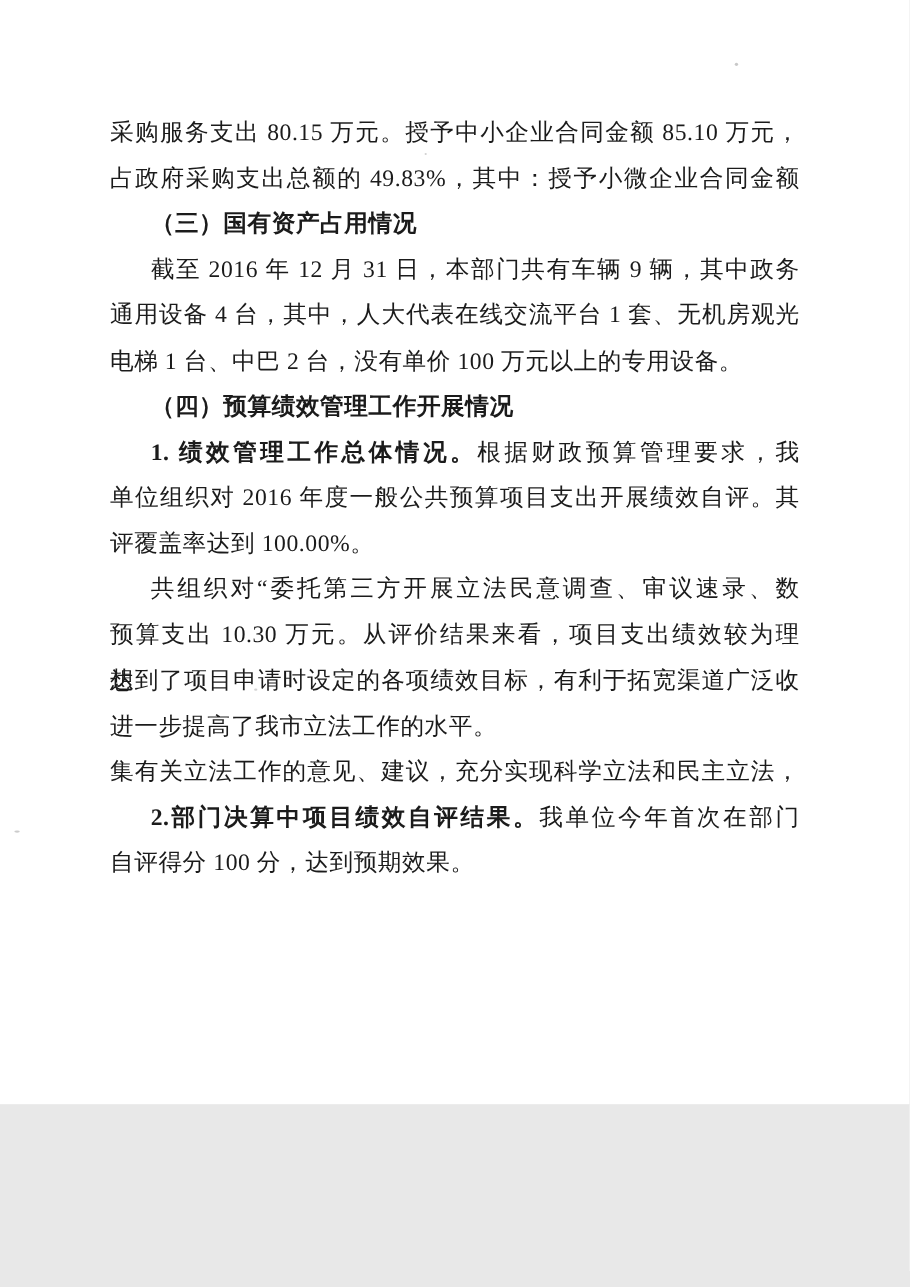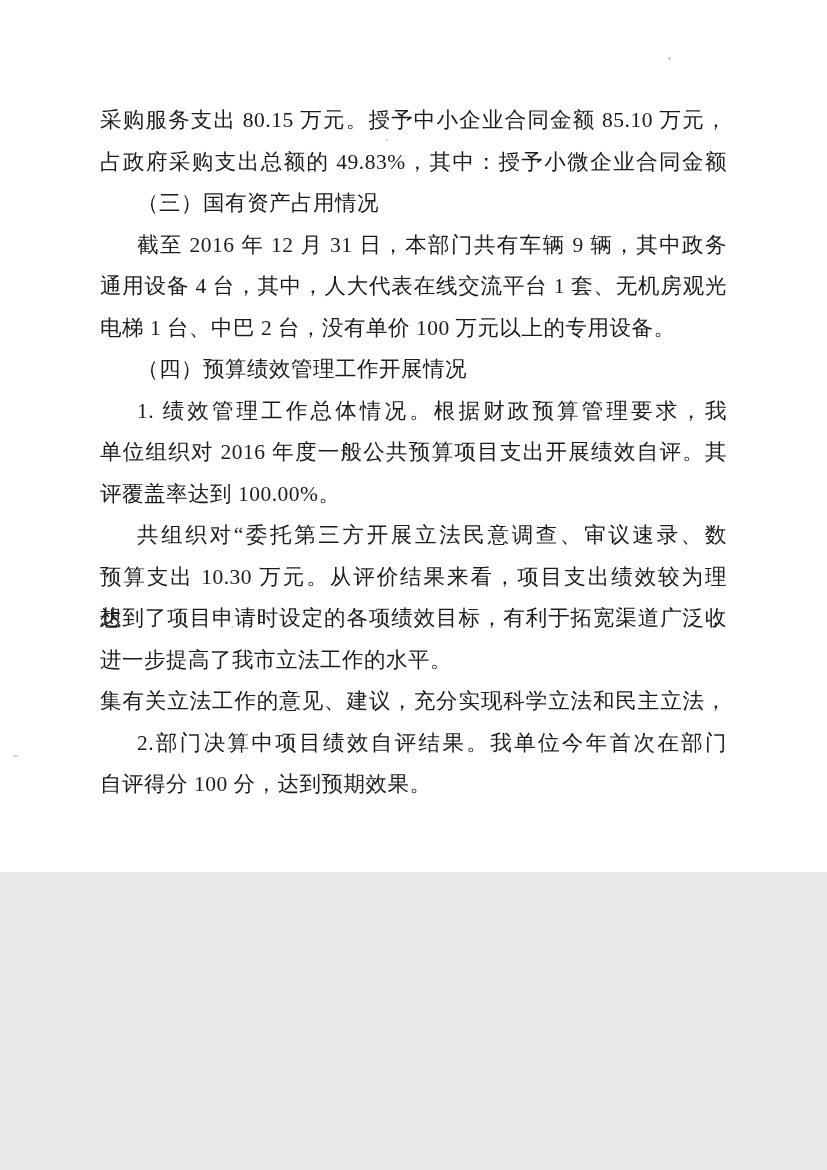--- a/index.html
+++ b/index.html
@@ -1,19 +1,19 @@
 <!DOCTYPE html>
 <html><head>
 <meta charset="utf-8">
 <style>
   html, body { margin: 0; padding: 0; background: #e8e8e8; }
   .page {
     position: relative;
     width: 827px;
-    height: 872px;
+    height: 1004px;
     margin: 0 auto;
     background: #ffffff;
     font-family: "Liberation Serif", serif;
     color: #1b1b1b;
     overflow: hidden;
   }
   .doc-body {
     position: absolute;
     left: 100px;
     top: 100px;
@@ -25,21 +25,21 @@
     font-size: 21.5px;
     letter-spacing: 0.5px;
     text-align: left;
   }
   .line.justify {
     text-align: justify;
     text-align-last: justify;
     text-justify: inter-character;
   }
   .line.indent { text-indent: 37px; }
-  .seg-bold { font-weight: 400; }
+  .seg-bold { font-weight: 700; }
   .page-number {
     position: absolute;
     left: 704px;
     top: 1074px;
     font-size: 18px;
     color: #222;
     letter-spacing: 1px;
   }
   .speck {
     position: absolute;

